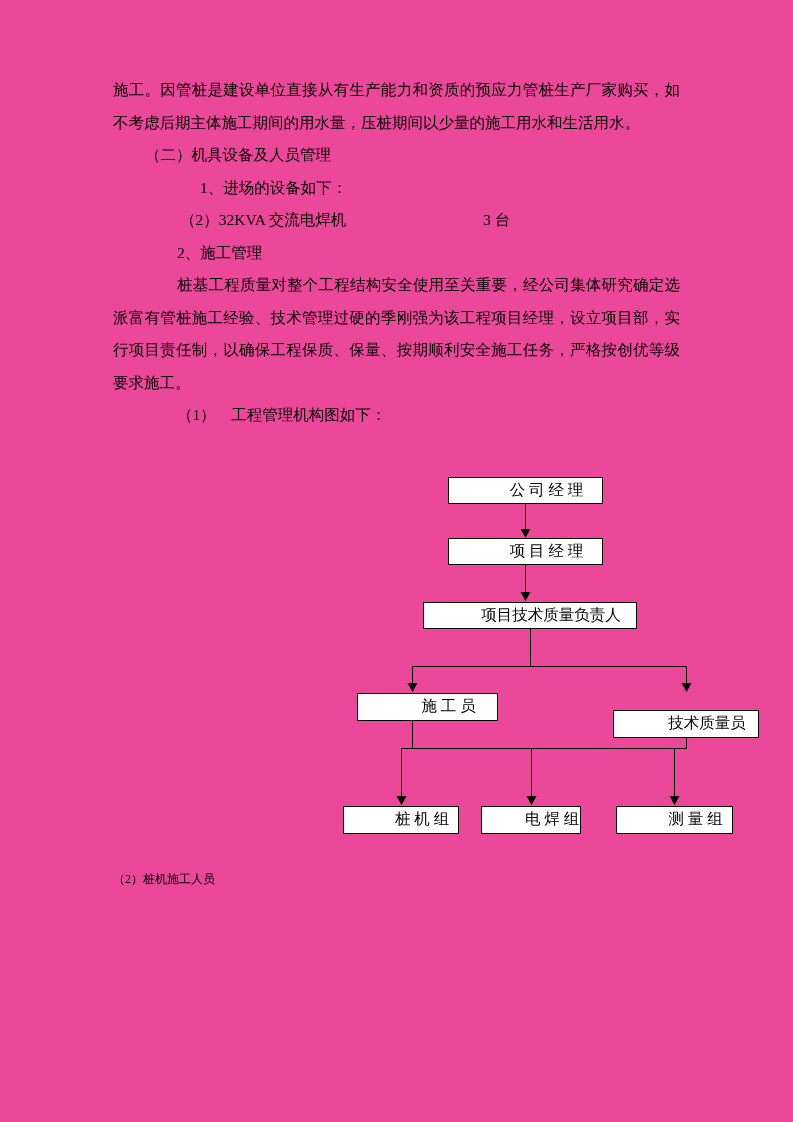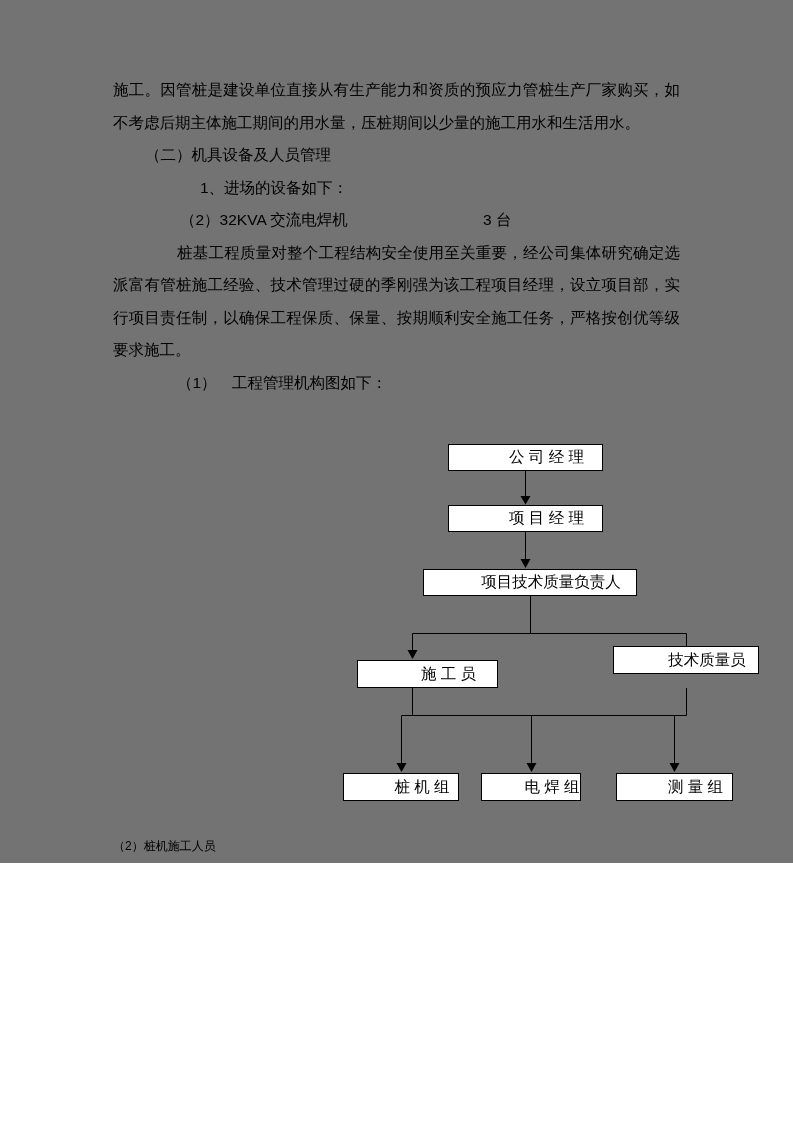--- a/index.html
+++ b/index.html
@@ -3,23 +3,23 @@
 <meta charset="utf-8">
 <style>
   html, body {
     margin: 0;
     padding: 0;
     background: #ffffff;
   }
   .page {
     position: relative;
     width: 793px;
-    height: 863px;
-    background: #737373;
-    font-family: Liberation Sans, sans-serif;
+    height: 1122px;
+    background: #ec4899;
+    font-family: Liberation Serif, serif;
     color: #000000;
     overflow: hidden;
   }
   .content {
     padding: 74px 113px 0 113px;
     font-size: 15.5px;
     line-height: 32.5px;
   }
   .content p { margin: 0; padding: 0; }
 
@@ -53,21 +53,21 @@
     white-space: nowrap;
     display: flex;
     align-items: center;
     justify-content: center;
     padding-left: 42px;
   }
   .n-company   { left: 335px; top: 14px;  width: 155px; height: 27px; }
   .n-project   { left: 335px; top: 75px;  width: 155px; height: 27px; }
   .n-techlead  { left: 310px; top: 139px; width: 214px; height: 27px; }
   .n-constr    { left: 244px; top: 230px; width: 141px; height: 28px; }
-  .n-techstaff { left: 500px; top: 216px; width: 146px; height: 28px; }
+  .n-techstaff { left: 500px; top: 247px; width: 146px; height: 28px; }
   .n-pile      { left: 230px; top: 343px; width: 116px; height: 28px; }
   .n-weld      { left: 368px; top: 343px; width: 100px; height: 28px; }
   .n-survey    { left: 503px; top: 343px; width: 117px; height: 28px; }
 
   .closing { margin: 22px 0 0 42px; font-size: 12px; line-height: 32.5px; }
 </style>
 </head>
 <body>
 
 <div class="page">
@@ -76,20 +76,21 @@
     <p class="para-justify">施工。因管桩是建设单位直接从有生产能力和资质的预应力管桩生产厂家购买，如不考虑后期主体施工期间的用水量，压桩期间以少量的施工用水和生活用水。</p>
 
     <p class="section-heading">（二）机具设备及人员管理</p>
 
     <p class="equip-intro">1、进场的设备如下：</p>
 
     <div class="equip-row">
       <span class="equip-name">（2）32KVA 交流电焊机</span><span>3 台</span>
     </div>
 
+    <p class="mgmt-heading">2、施工管理</p>
 
     <p class="mgmt-para">桩基工程质量对整个工程结构安全使用至关重要，经公司集体研究确定选派富有管桩施工经验、技术管理过硬的季刚强为该工程项目经理，设立项目部，实行项目责任制，以确保工程保质、保量、按期顺利安全施工任务，严格按创优等级要求施工。</p>
 
     <p class="chart-intro">（1）　工程管理机构图如下：</p>
 
     <div class="org-chart">
 
       <svg width="793" height="400">
         <g stroke="#000000" stroke-width="1" fill="none">
 

